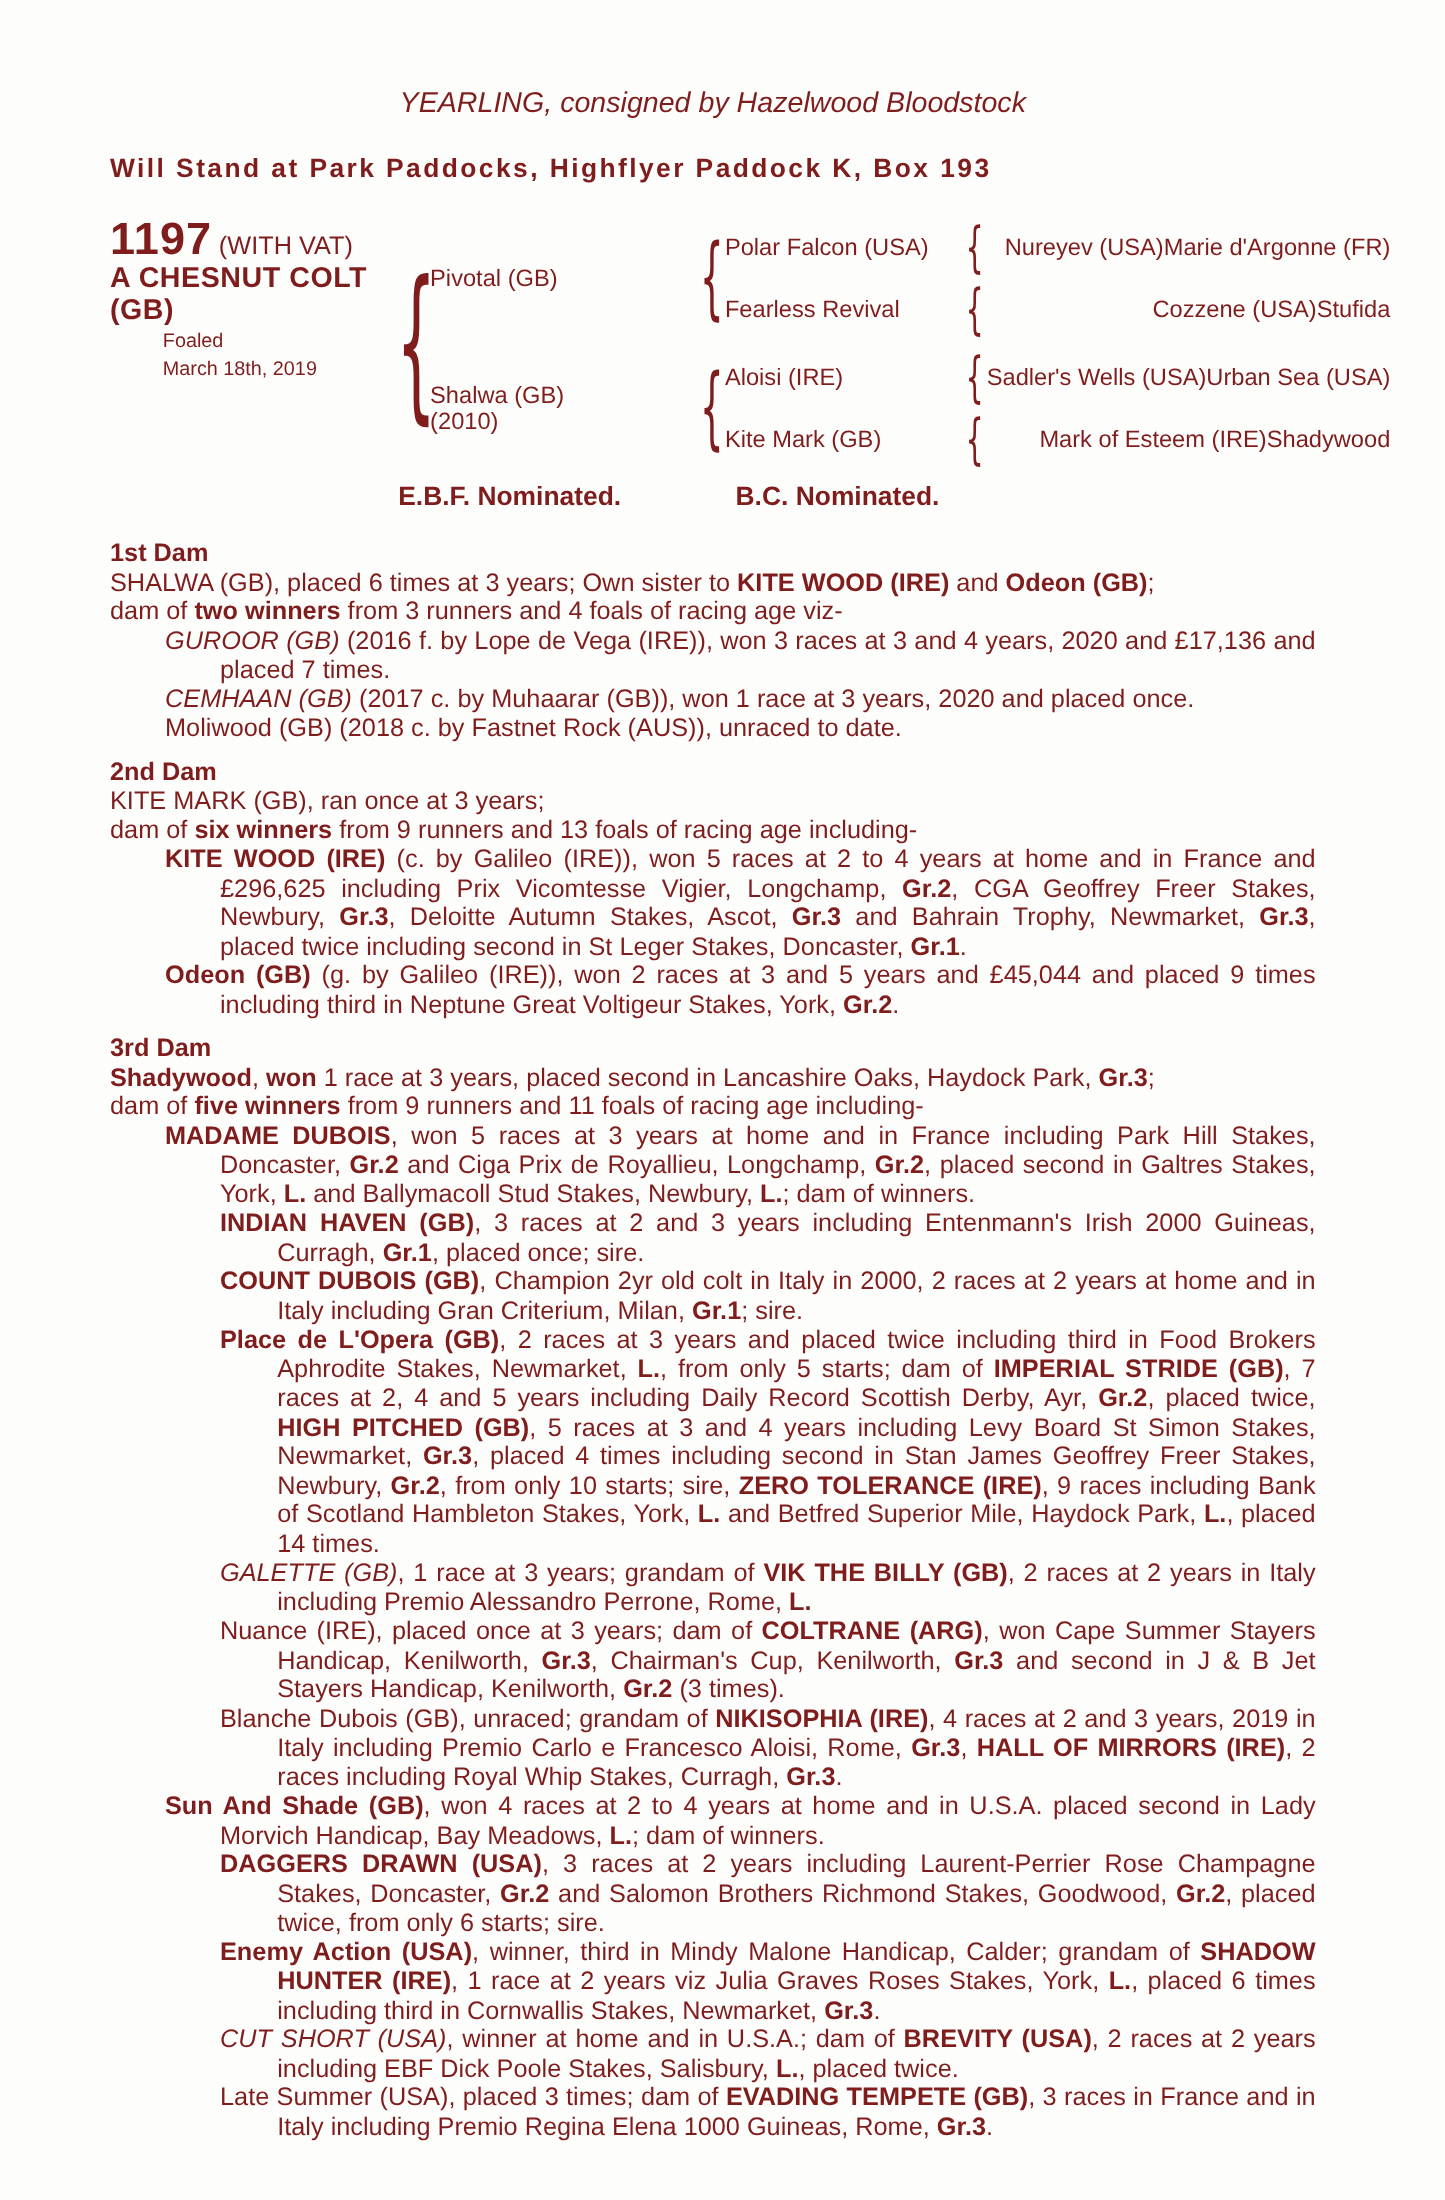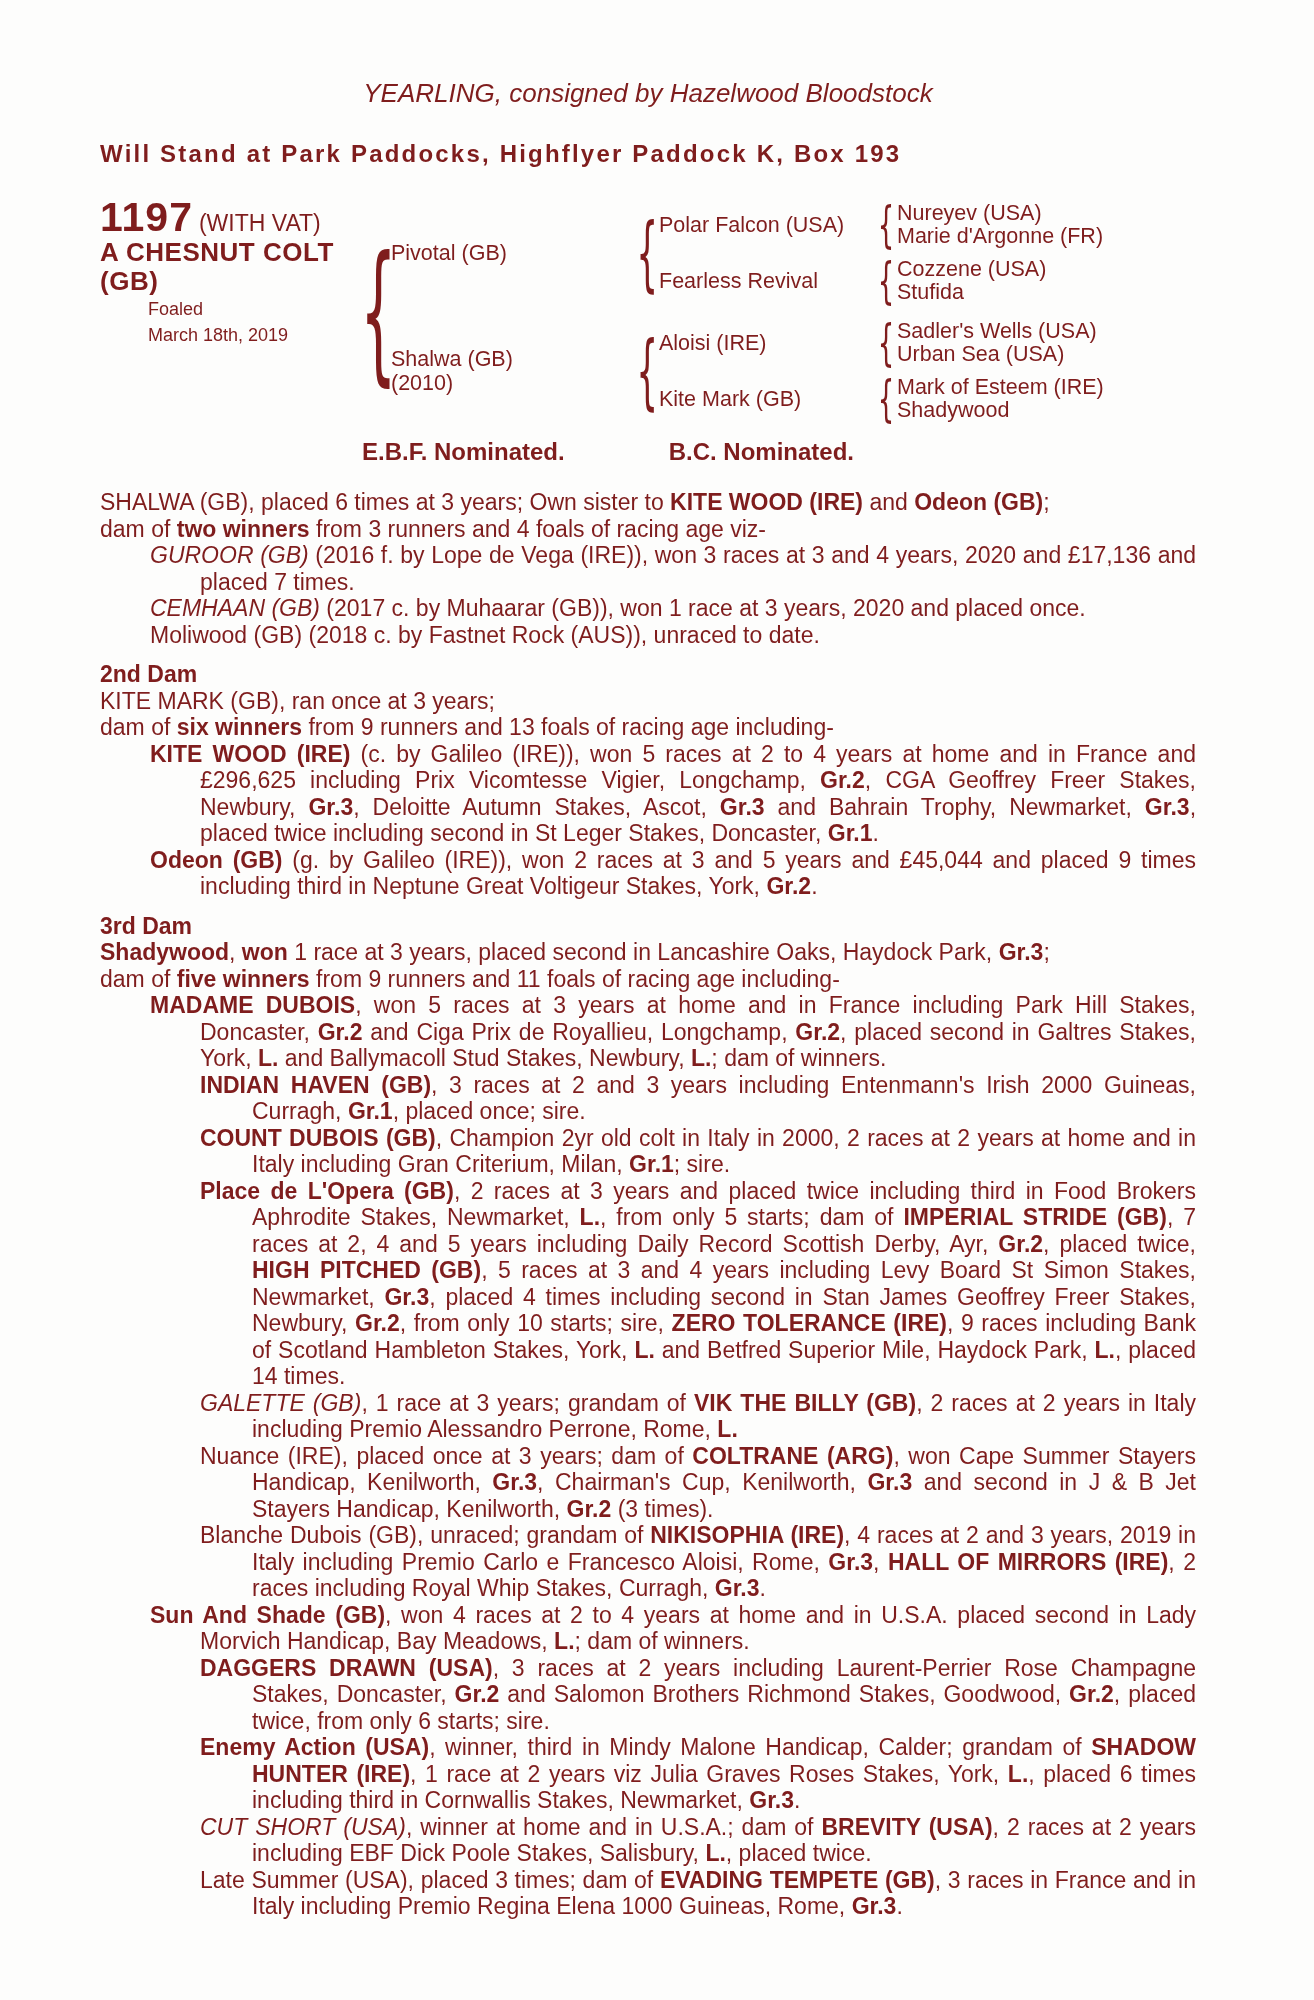--- a/index.html
+++ b/index.html
@@ -42,21 +42,21 @@
   .vat{font-size:23px;margin-left:6px;}
   .lot-desc{font-weight:bold;font-size:26px;line-height:29px;letter-spacing:0.5px;}
   .lot-foaled{font-size:18px;line-height:26px;margin-left:48px;}
   .ped-tree{display:flex;align-items:center;flex:1;}
   .ped-col{display:flex;flex-direction:column;flex:1;}
   .ped-half{display:flex;align-items:center;margin:3px 0;}
   .gen1{width:244px;flex:none;font-size:21.5px;line-height:24px;}
   .gen2col{display:flex;flex-direction:column;flex:1;}
   .gen2unit{display:flex;align-items:center;margin:3px 0;}
   .gen2name{width:216px;flex:none;font-size:21.5px;line-height:23px;}
-  .gen3col{display:flex;flex-direction:column;flex:1;}
+  .gen3col{display:flex;flex-direction:row;flex:1;justify-content:flex-end;}
   .gen3name{font-size:21.5px;line-height:23px;white-space:nowrap;}
   .brace{flex:none;display:flex;align-items:center;justify-content:center;overflow:visible;}
   .brace span{font-family:"DejaVu Sans",sans-serif;font-weight:normal;line-height:1;display:block;}
   .brace-big{width:26px;}
   .brace-big span{font-size:152px;transform:scaleX(0.38);}
   .brace-med{width:24px;}
   .brace-med span{font-size:82px;transform:scaleX(0.42);}
   .brace-small{width:22px;}
   .brace-small span{font-size:50px;transform:scaleX(0.52);}
   
@@ -174,20 +174,21 @@
     </div>
   </div>
 
   <div class="nominations">
     <span class="ebf">E.B.F. Nominated.</span>
     <span class="bc">B.C. Nominated.</span>
   </div>
 
   <div class="sections">
       <div class="section">
+        <div class="sec-heading">1st Dam</div>
         <div class="para lvl0"><span>SHALWA (GB), placed 6 times at 3 years; Own sister to </span><span class="b">KITE WOOD (IRE)</span><span> and </span><span class="b">Odeon (GB)</span><span>;</span></div>
         <div class="para lvl0"><span>dam of </span><span class="b">two winners</span><span> from 3 runners and 4 foals of racing age viz-</span></div>
         <div class="para lvl1"><span class="i">GUROOR (GB)</span><span> (2016 f. by Lope de Vega (IRE)), won 3 races at 3 and 4 years, 2020 and £17,136 and placed 7 times.</span></div>
         <div class="para lvl1"><span class="i">CEMHAAN (GB)</span><span> (2017 c. by Muhaarar (GB)), won 1 race at 3 years, 2020 and placed once.</span></div>
         <div class="para lvl1"><span>Moliwood (GB) (2018 c. by Fastnet Rock (AUS)), unraced to date.</span></div>
       </div>
       <div class="section">
         <div class="sec-heading">2nd Dam</div>
         <div class="para lvl0"><span>KITE MARK (GB), ran once at 3 years;</span></div>
         <div class="para lvl0"><span>dam of </span><span class="b">six winners</span><span> from 9 runners and 13 foals of racing age including-</span></div>

